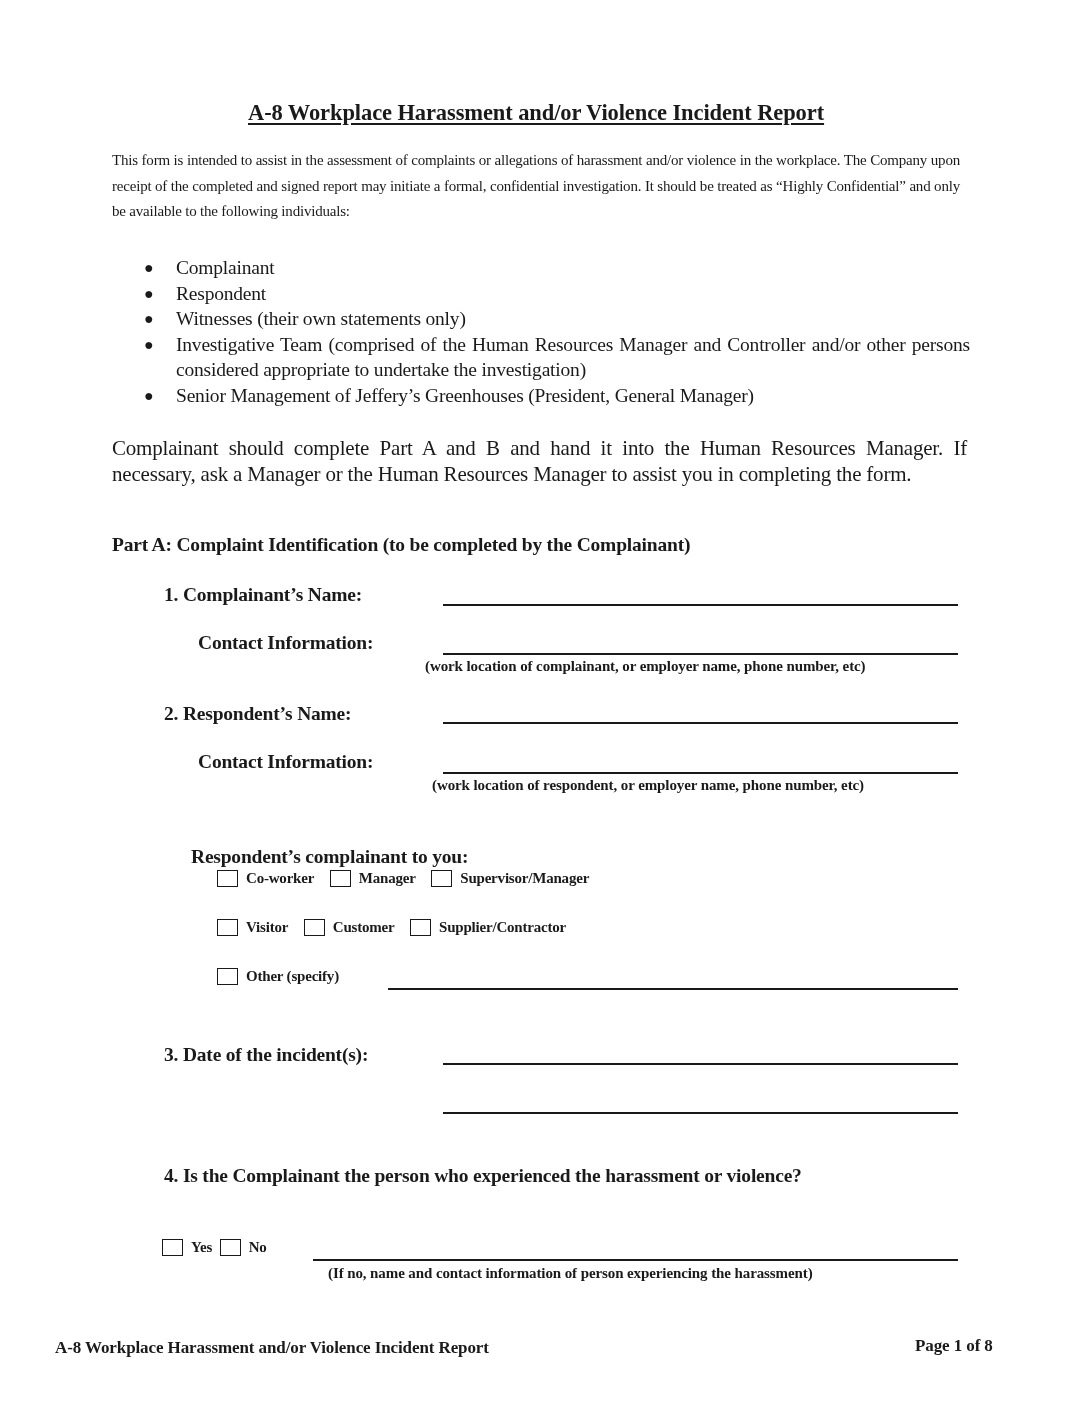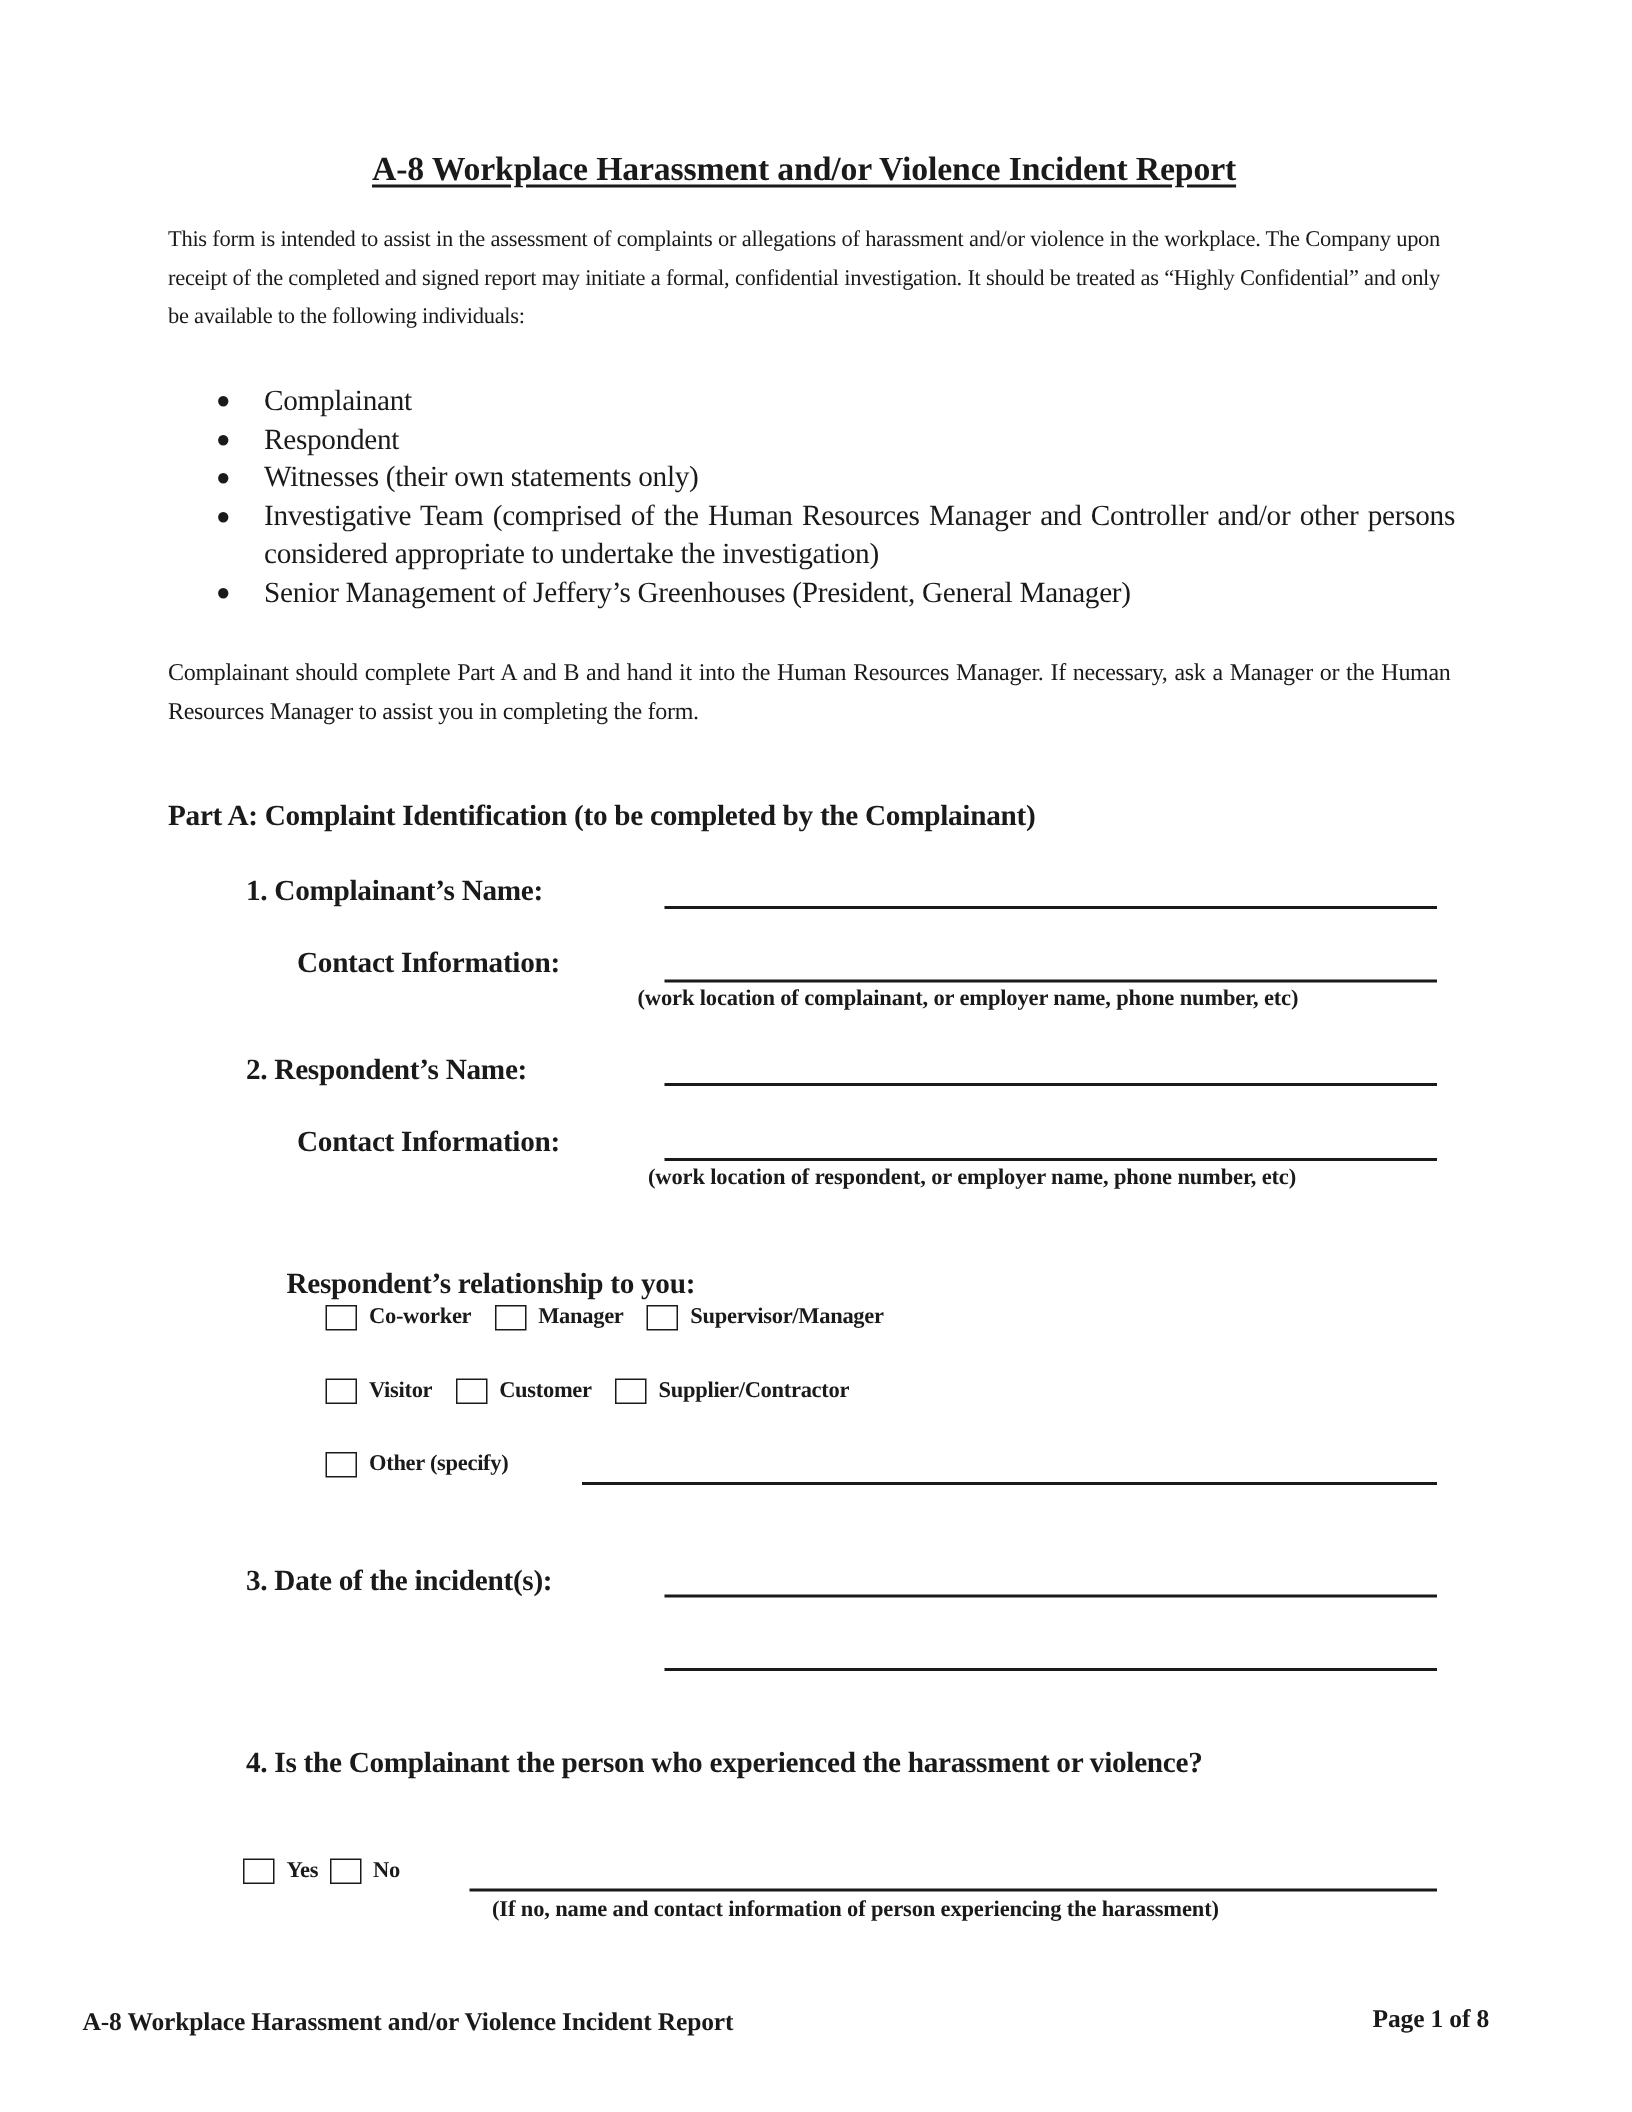--- a/index.html
+++ b/index.html
@@ -6,21 +6,21 @@
   body { width: 1088px; height: 1408px; position: relative; overflow: hidden;
          font-family: "Liberation Serif", "DejaVu Serif", serif; color: #1a1a1a; }
   .abs { position: absolute; }
   .title { left: 248px; top: 100px; font-size: 22.5px; font-weight: bold; text-decoration: underline;
            text-decoration-thickness: 2px; text-underline-offset: 3px; white-space: nowrap; letter-spacing: -0.1px; }
   .intro { left: 112px; top: 148px; width: 848px; font-size: 15px; line-height: 25.5px; text-align: justify; letter-spacing: -0.2px; }
   .bullets { left: 140px; top: 255px; width: 830px; margin: 0; padding: 0; list-style: none;
              font-size: 19.5px; line-height: 25.5px; letter-spacing: -0.2px; }
   .bullets li { position: relative; padding-left: 36px; margin-bottom: 0; }
   .bullets li .dot { position: absolute; left: 4px; top: 0; font-size: 16px; }
-  .instr { left: 112px; top: 436px; width: 855px; font-size: 16px; line-height: 25.5px; text-align: justify; letter-spacing: -0.2px; }
+  .instr { left: 112px; top: 436px; width: 855px; font-size: 21px; line-height: 25.5px; text-align: justify; letter-spacing: -0.2px; }
   .partA { left: 112px; top: 534px; font-size: 19.5px; font-weight: bold; white-space: nowrap; letter-spacing: -0.2px; }
   .lbl { font-size: 19.5px; font-weight: bold; white-space: nowrap; letter-spacing: -0.2px; }
   .line { position: absolute; height: 0; border-top: 2px solid #1a1a1a; }
   .hint { font-size: 15px; font-weight: bold; white-space: nowrap; letter-spacing: -0.1px; }
   .cb { display: inline-block; width: 19px; height: 15px; border: 1.6px solid #1a1a1a; vertical-align: -1px; margin-right: 8px; background: #fff; cursor: pointer; }
   .opt { display: inline-flex; align-items: center; margin-right: 12px; cursor: pointer; }
   .optrow { font-size: 15px; font-weight: bold; white-space: nowrap; letter-spacing: -0.2px; }
   .footer { font-size: 17px; font-weight: bold; white-space: nowrap; letter-spacing: -0.1px; }
 </style>
 </head>
@@ -47,21 +47,21 @@
 <div class="abs lbl" style="left:198px; top:632px;">Contact Information:</div>
 <div class="line" style="left:443px; top:653px; width:515px;"></div>
 <div class="abs hint" style="left:425px; top:658px;">(work location of complainant, or employer name, phone number, etc)</div>
 
 <div class="abs lbl" style="left:164px; top:703px;">2.   Respondent’s Name:</div>
 <div class="line" style="left:443px; top:722px; width:515px;"></div>
 <div class="abs lbl" style="left:198px; top:751px;">Contact Information:</div>
 <div class="line" style="left:443px; top:772px; width:515px;"></div>
 <div class="abs hint" style="left:432px; top:777px;">(work location of respondent, or employer name, phone number, etc)</div>
 
-<div class="abs lbl" style="left:191px; top:846px;">Respondent’s relationship to you:</div>
+<div class="abs lbl" style="left:191px; top:846px;">Respondent’s complainant to you:</div>
 
 <div class="abs optrow" style="left:217px; top:870px;">
   <label class="opt">
       <span class="cb"></span>
       <span>Co-worker</span>
     </label>
   <label class="opt">
       <span class="cb"></span>
       <span>Manager</span>
     </label>

